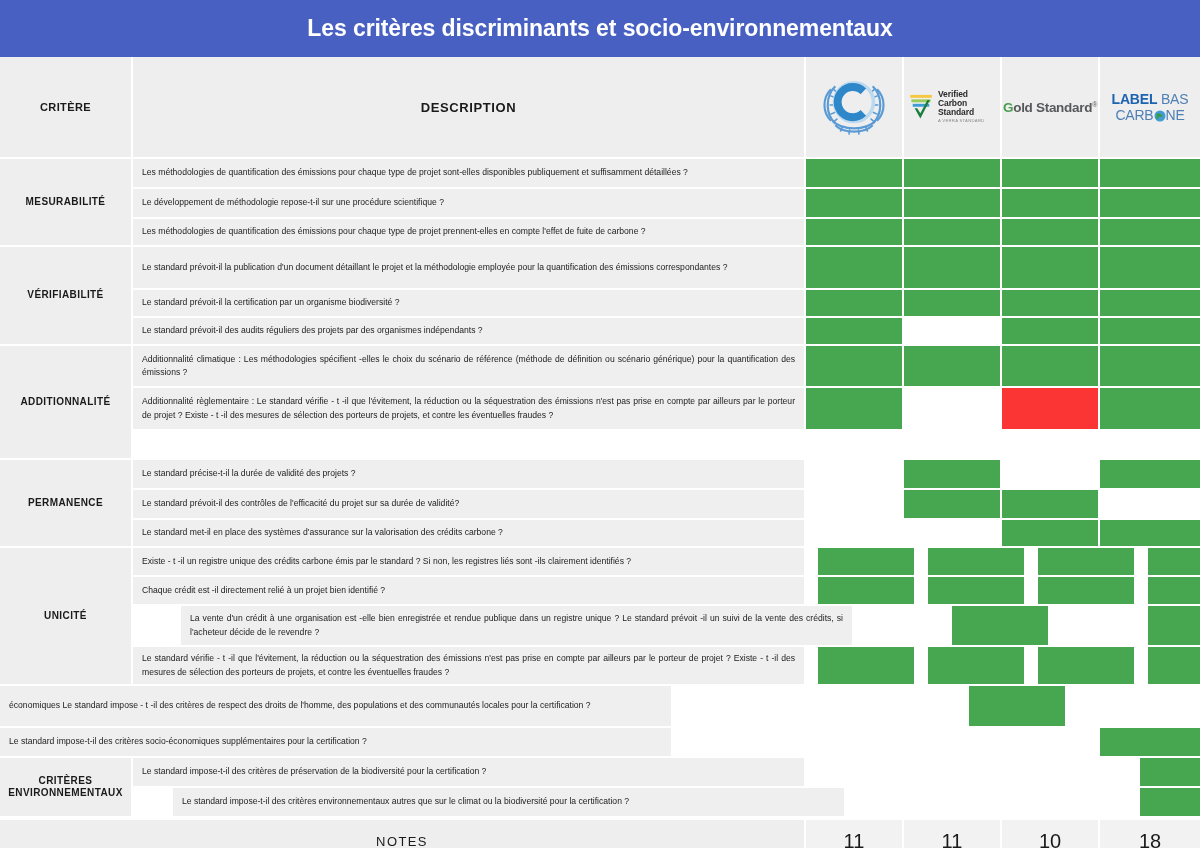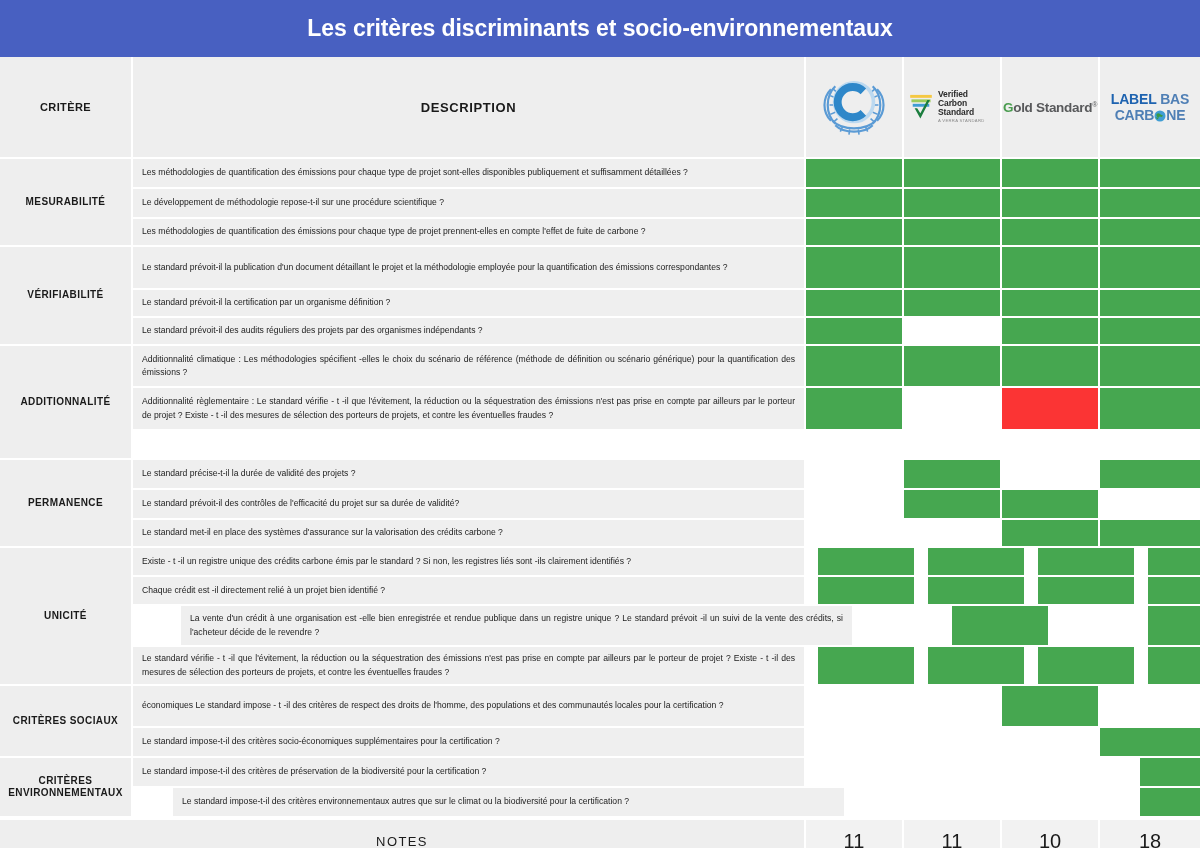--- a/index.html
+++ b/index.html
@@ -106,21 +106,21 @@
   }
   
   .gs { font-size: 13.5px; font-weight: bold; color: #58595b; letter-spacing: -0.3px; white-space: nowrap; }
   .gs .g { color: #4a9c4f; }
   .gs sup { font-size: 7px; font-weight: normal; }
   
   .lbc { text-align: center; line-height: 1.12; white-space: nowrap; }
   .lbc .r1 { font-size: 14px; letter-spacing: -0.2px; }
   .lbc .r2 { font-size: 14px; letter-spacing: -0.2px; display: flex; align-items: center; justify-content: center; gap: 0; }
   .lbc .bold { font-weight: bold; color: #1e63b0; }
-  .lbc .thin { font-weight: bold; color: #4f7fb5; }
+  .lbc .thin { font-weight: normal; color: #4f7fb5; }
   .globe { width: 12px; height: 12px; display: inline-block; vertical-align: -1px; }
 
   
   .tbody { display: flex; flex-direction: column; flex: 1 1 auto; }
   .group { display: flex; border-bottom: 2px solid #ffffff; }
   .group:last-child { border-bottom: 2px solid #ffffff; }
 
   .crit-cell {
     background: #eeeeee;
     border-right: 2px solid #ffffff;
@@ -327,21 +327,21 @@
             <div class="desc-cell col-desc">
                 <p>Le standard prévoit-il la publication d'un document détaillant le projet et la méthodologie employée pour la quantification des émissions correspondantes ?</p>
               </div>
             <div class="mark-cell col-std yes"></div>
             <div class="mark-cell col-std yes"></div>
             <div class="mark-cell col-std yes"></div>
             <div class="mark-cell col-std last yes"></div>
           </div>
           <div class="row" style="height:26px;">
             <div class="desc-cell col-desc">
-                <p>Le standard prévoit-il la certification par un organisme définition ?</p>
+                <p>Le standard prévoit-il la certification par un organisme biodiversité ?</p>
               </div>
             <div class="mark-cell col-std yes"></div>
             <div class="mark-cell col-std yes"></div>
             <div class="mark-cell col-std yes"></div>
             <div class="mark-cell col-std last yes"></div>
           </div>
           <div class="row" style="height:26px;">
             <div class="desc-cell col-desc">
                 <p>Le standard prévoit-il des audits réguliers des projets par des organismes indépendants ?</p>
               </div>
@@ -452,23 +452,20 @@
               </div>
             <div class="mark-cell col-std yes"></div>
             <div class="mark-cell col-std yes"></div>
             <div class="mark-cell col-std yes"></div>
             <div class="mark-cell col-std last yes"></div>
           </div>
         </div>
       </div>
 
       <div class="group" style="height:70px;">
-        <div class="crit-cell col-critere">
-          <span>CRITÈRES SOCIAUX</span>
-        </div>
         <div class="group-rows">
           <div class="row" style="height:40px;">
             <div class="desc-cell col-desc">
                 <p> économiques Le standard impose - t -il des critères de respect des droits de l'homme, des populations et des communautés locales pour la certification ?</p>
               </div>
             <div class="mark-cell col-std blank"></div>
             <div class="mark-cell col-std blank"></div>
             <div class="mark-cell col-std yes"></div>
             <div class="mark-cell col-std last blank"></div>
           </div>

